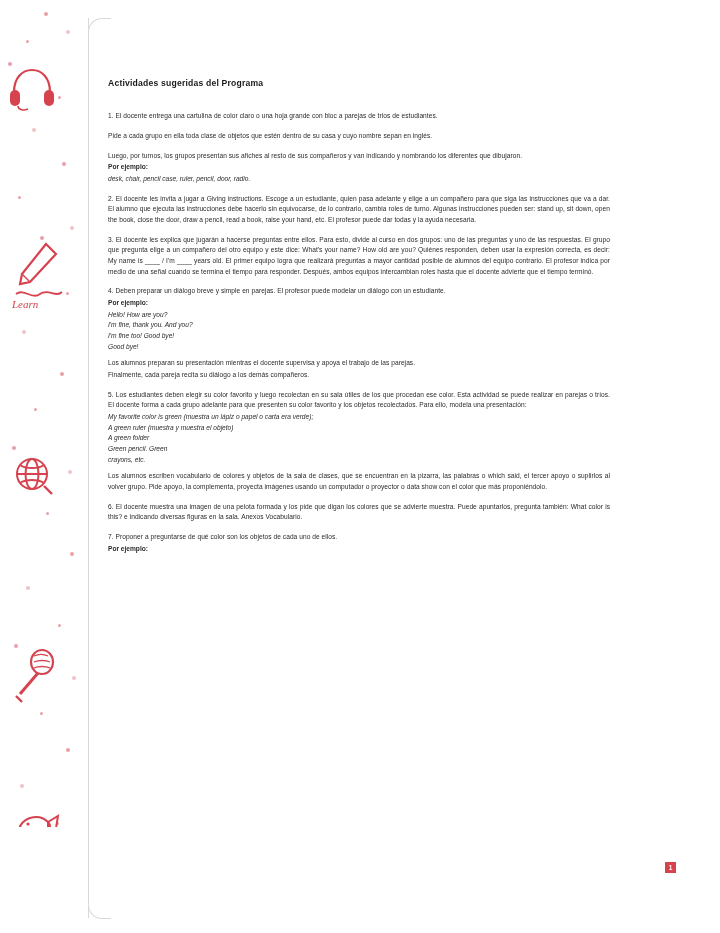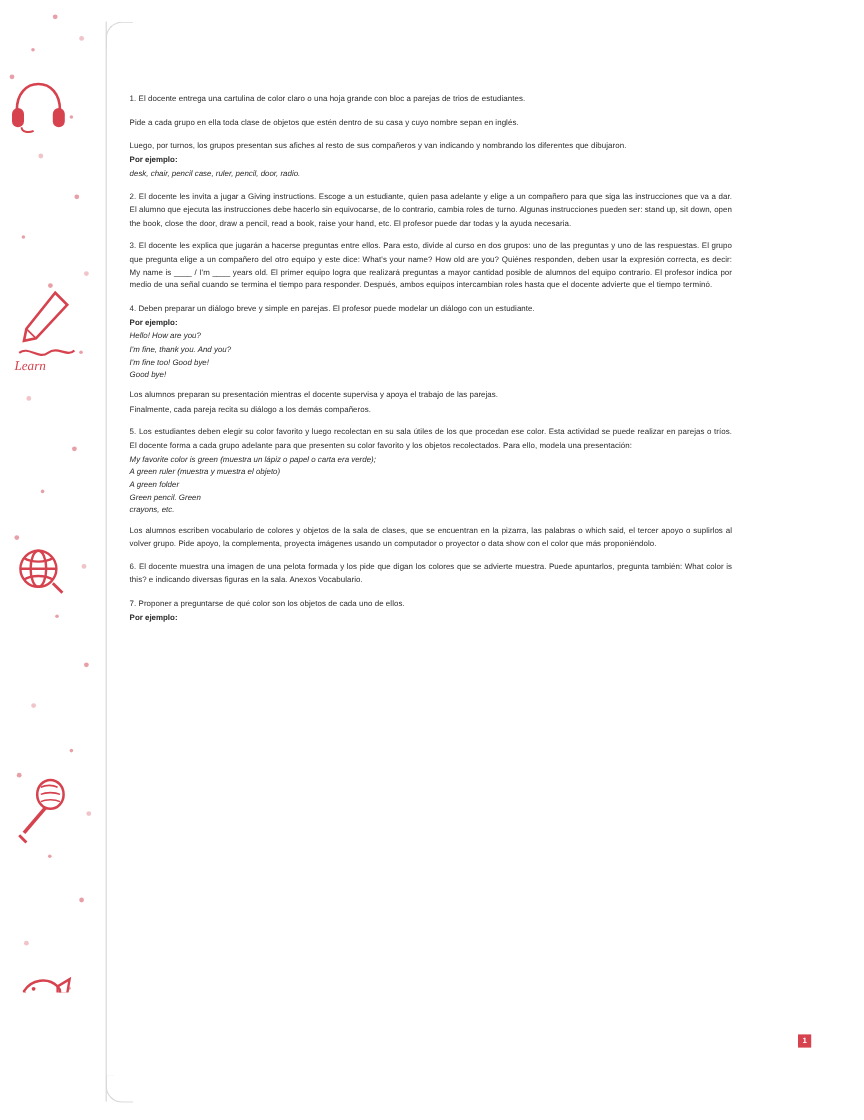--- a/index.html
+++ b/index.html
@@ -225,20 +225,21 @@
       </svg>
     </div>
   </div>
 
   <div class="column-rule"></div>
   <div class="column-rule-cap"></div>
   <div class="column-rule-cap bottom"></div>
 
   <div class="content">
 
+    <h1 class="doc-title">Actividades sugeridas del Programa</h1>
 
     <p class="para">1. El docente entrega una cartulina de color claro o una hoja grande con bloc a parejas de trios de estudiantes.</p>
     <p class="para">Pide a cada grupo en ella toda clase de objetos que estén dentro de su casa y cuyo nombre sepan en inglés.</p>
     <p class="para tight">Luego, por turnos, los grupos presentan sus afiches al resto de sus compañeros y van indicando y nombrando los diferentes que dibujaron.</p>
     <p class="example-label">Por ejemplo:</p>
     <p class="example-list">desk, chair, pencil case, ruler, pencil, door, radio.</p>
 
     <p class="para">2. El docente les invita a jugar a Giving instructions. Escoge a un estudiante, quien pasa adelante y elige a un compañero para que siga las instrucciones que va a dar. El alumno que ejecuta las instrucciones debe hacerlo sin equivocarse, de lo contrario, cambia roles de turno. Algunas instrucciones pueden ser: stand up, sit down, open the book, close the door, draw a pencil, read a book, raise your hand, etc. El profesor puede dar todas y la ayuda necesaria.</p>
 
     <p class="para">3. El docente les explica que jugarán a hacerse preguntas entre ellos. Para esto, divide al curso en dos grupos: uno de las preguntas y uno de las respuestas. El grupo que pregunta elige a un compañero del otro equipo y este dice: What's your name? How old are you? Quiénes responden, deben usar la expresión correcta, es decir: My name is ____ / I'm ____ years old. El primer equipo logra que realizará preguntas a mayor cantidad posible de alumnos del equipo contrario. El profesor indica por medio de una señal cuando se termina el tiempo para responder. Después, ambos equipos intercambian roles hasta que el docente advierte que el tiempo terminó.</p>

